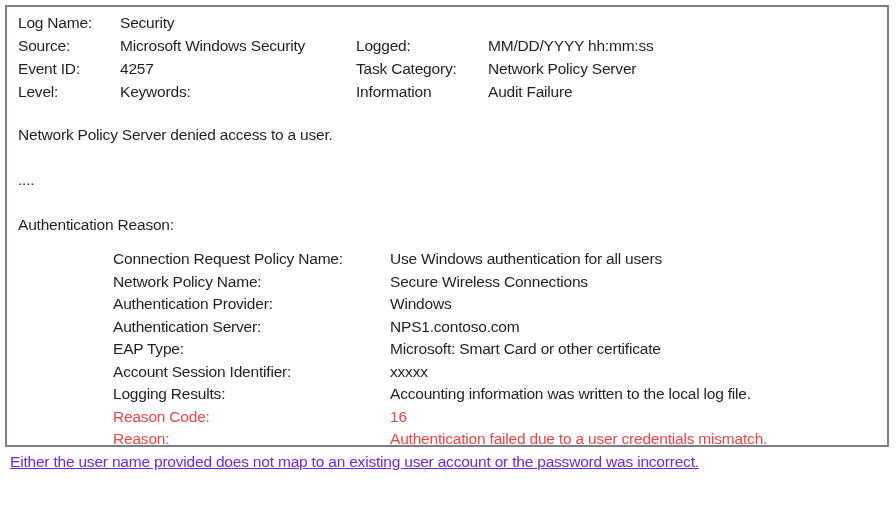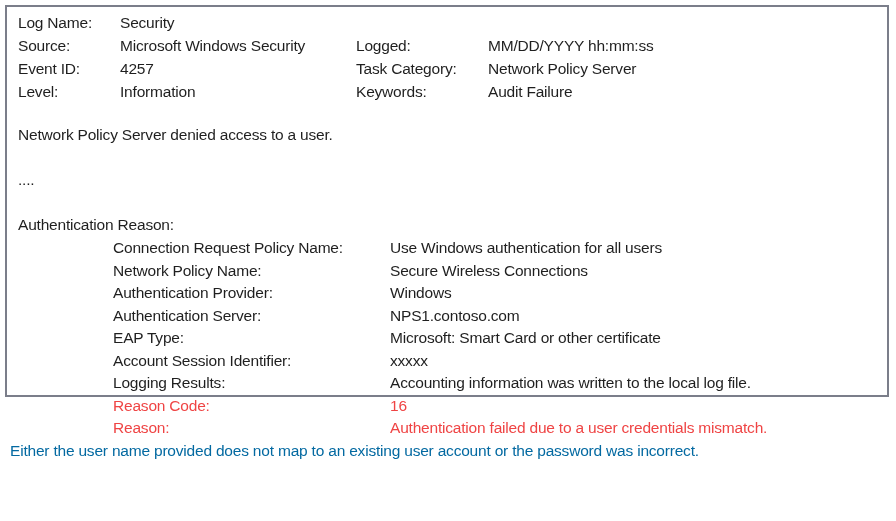--- a/index.html
+++ b/index.html
@@ -6,51 +6,52 @@
   html, body {
     width: 896px; height: 521px;
     background: #ffffff;
     font-family: "Liberation Sans", "DejaVu Sans", sans-serif;
     color: #1f1f1f;
     overflow: hidden;
   }
   .frame {
     position: absolute;
     left: 5px; top: 5px;
-    width: 884px; height: 392px;
+    width: 884px; height: 442px;
     border: 2px solid #7b7e8a;
     background: #ffffff;
     padding: 4px 10px 0 11px;
     font-size: 15.5px;
     letter-spacing: -0.2px;
   }
   
   .hdr-row {
     display: grid;
     grid-template-columns: 102px 236px 132px 1fr;
     line-height: 23px;
     white-space: nowrap;
   }
   
   .description { margin-top: 20px; line-height: 23px; }
   .dots        { margin-top: 22px; line-height: 23px; }
   .auth-title  { margin-top: 22px; line-height: 23px; }
-  .details     { margin-top: 1px; margin-left: 95px; }
+  .details     { margin-top: 12px; margin-left: 95px; }
   .detail-row {
     display: grid;
     grid-template-columns: 277px 1fr;
     line-height: 22.5px;
     white-space: nowrap;
   }
   .red { color: #ef4444; }
   .footer-note {
     margin-left: -8px;
     line-height: 22.5px;
-    color: #0369a1;
+    color: #6d28d9;
     white-space: nowrap;
+    text-decoration: underline;
   }
 </style>
 </head>
 <body>
 
 <div class="frame">
 
   <div>
     <div class="hdr-row">
       <span>Log Name:</span>
@@ -65,22 +66,22 @@
       <span>MM/DD/YYYY hh:mm:ss</span>
     </div>
     <div class="hdr-row">
       <span>Event ID:</span>
       <span>4257</span>
       <span>Task Category:</span>
       <span>Network Policy Server</span>
     </div>
     <div class="hdr-row">
       <span>Level:</span>
+      <span>Keywords:</span>
       <span>Information</span>
-      <span>Keywords:</span>
       <span>Audit Failure</span>
     </div>
   </div>
 
   <div class="description">Network Policy Server denied access to a user.</div>
   <div class="dots">....</div>
   <div class="auth-title">Authentication Reason:</div>
 
   <div class="details">
     <div class="detail-row">

